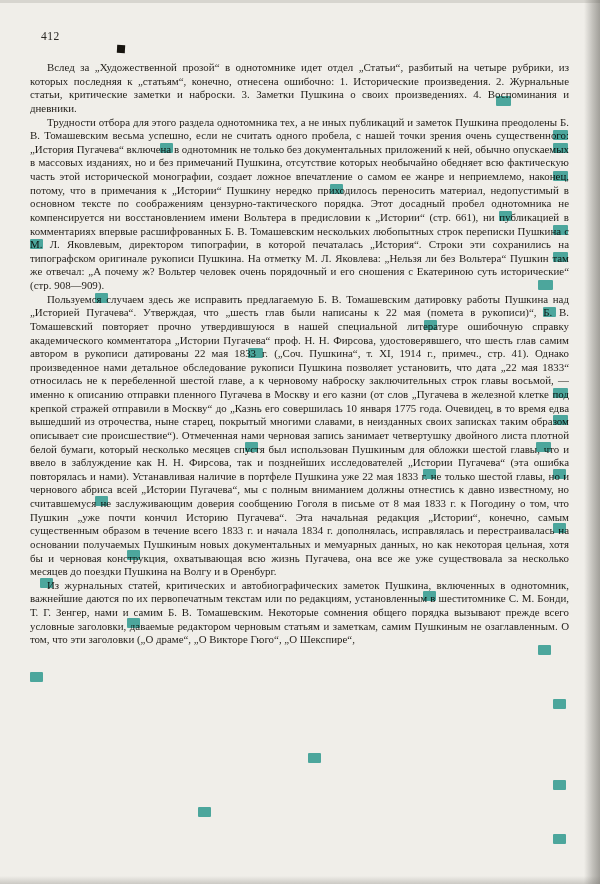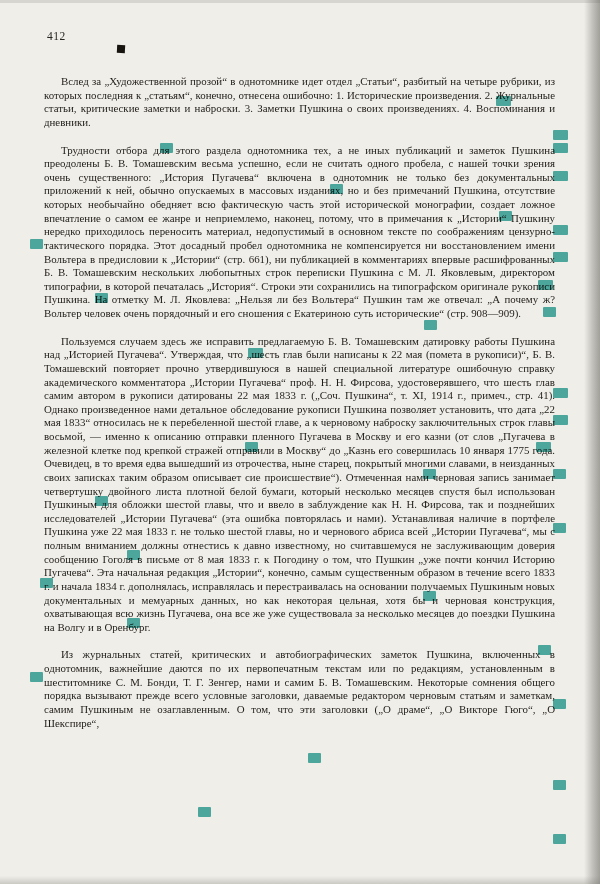--- a/index.html
+++ b/index.html
@@ -29,21 +29,21 @@
   }
   .edge-top {
     position: absolute; top: 0; left: 0; width: 100%; height: 3px;
     background: rgba(140,138,132,0.25);
     pointer-events: none;
   }
   .page-header {
     position: absolute; top: 30px; left: 0; width: 584px; height: 16px;
   }
   .page-number {
-    position: absolute; left: 47px; top: 0;
+    position: absolute; left: 41px; top: 0;
     font-size: 11.5px; letter-spacing: 0.5px; color: #262420;
   }
   .running-title {
     position: absolute; left: 0; width: 100%; top: 1px;
     text-align: center;
     font-size: 10.5px; letter-spacing: 2.4px; color: #2c2a26;
   }
   .ink-mark {
     position: absolute; left: 117px; top: 45px;
     width: 8px; height: 8px;
@@ -52,21 +52,21 @@
   }
   .text-block {
     position: absolute; left: 30px; top: 61px; width: 539px;
     color: #201d18;
     font-size: 10.9px;
     line-height: 13.62px;
     text-align: justify;
     hyphens: auto;
     -webkit-hyphens: auto;
   }
-  .text-block p { margin: 14px; text-indent: 17px; font-family: Liberation Serif, serif; }
+  .text-block p { margin: 0; text-indent: 17px; font-family: Liberation Serif, serif; }
   .hl {
     position: absolute;
     opacity: 0.82;
     mix-blend-mode: multiply;
     border-radius: 1px;
     pointer-events: none;
   }
 </style>
 </head>
 <body>

